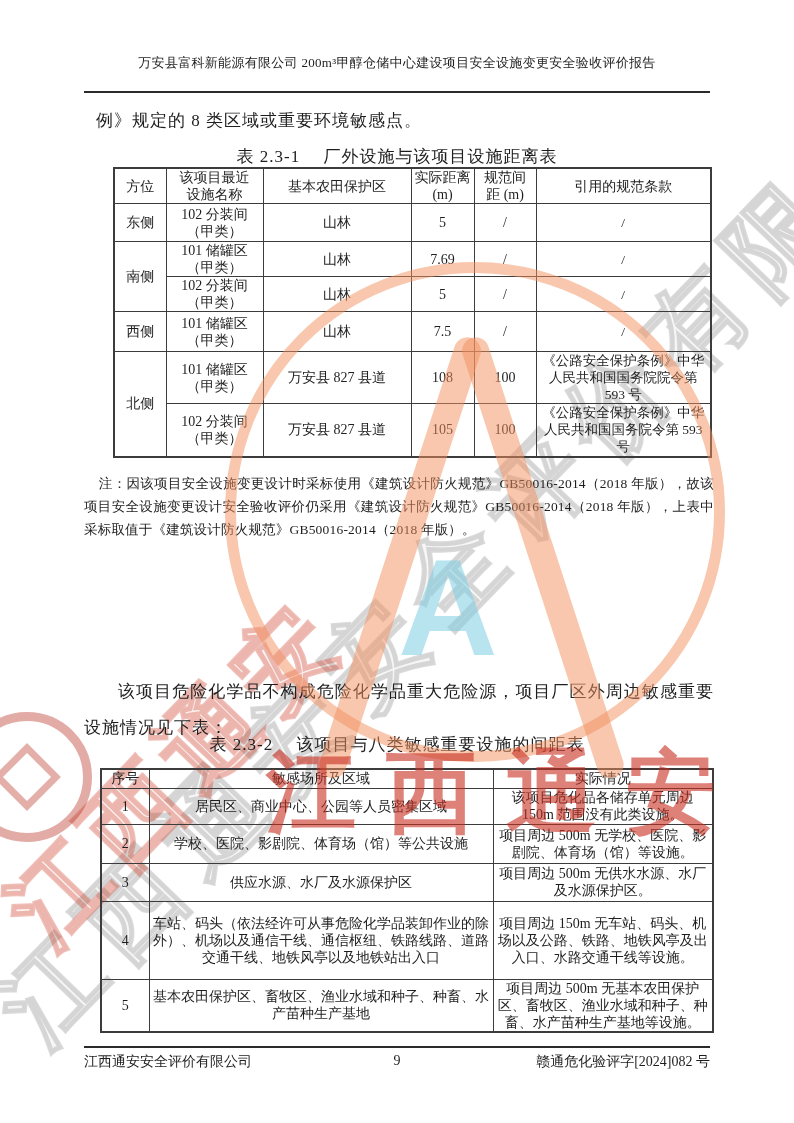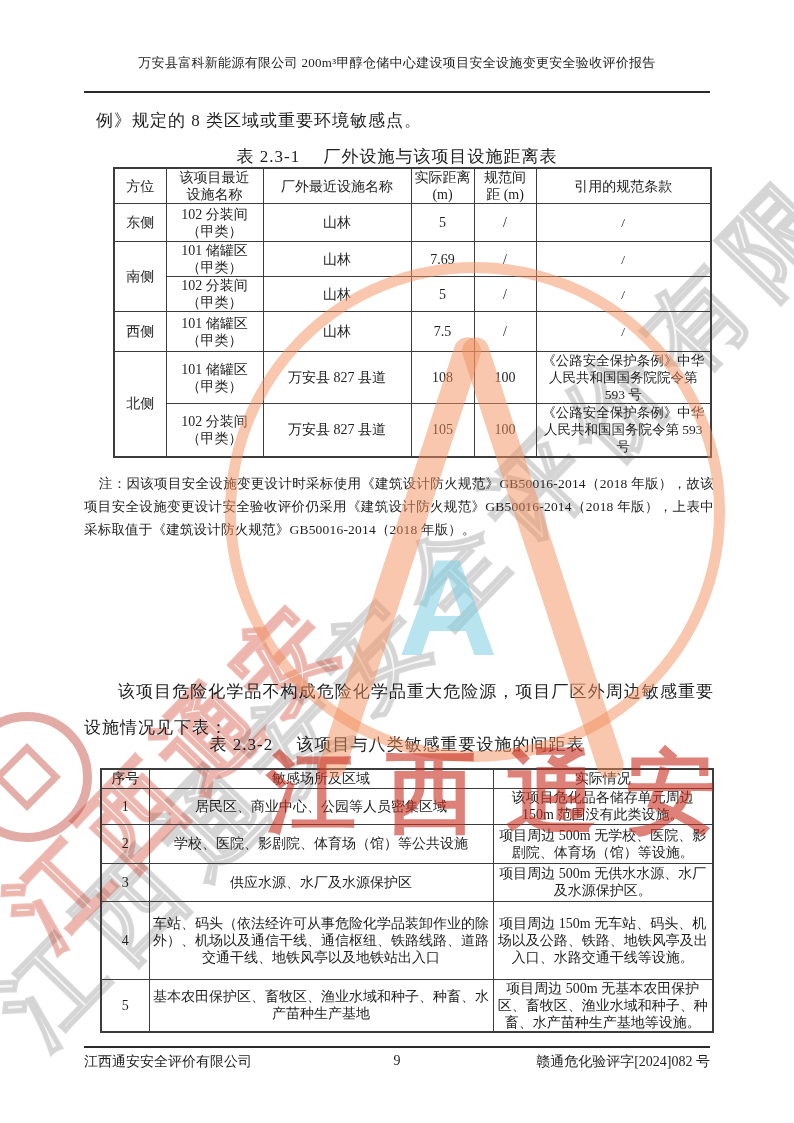--- a/index.html
+++ b/index.html
@@ -124,21 +124,21 @@
           <col style="width:148px">
         <col style="width:63px">
           <col style="width:62px">
           <col style="width:175px">
       </colgroup>
       <tbody>
           <tr class="h35">
         <th>方位</th>
         <th>该项目最近
 设施名称</th>
-        <th>厂外最近设施名称</th>
+        <th>基本农田保护区</th>
         <th>实际距离
 (m)</th>
         <th>规范间
 距 (m)</th>
         <th>引用的规范条款</th>
       </tr>
       <tr class="h38">
         <td>东侧</td>
         <td>102 分装间
 （甲类）</td>

